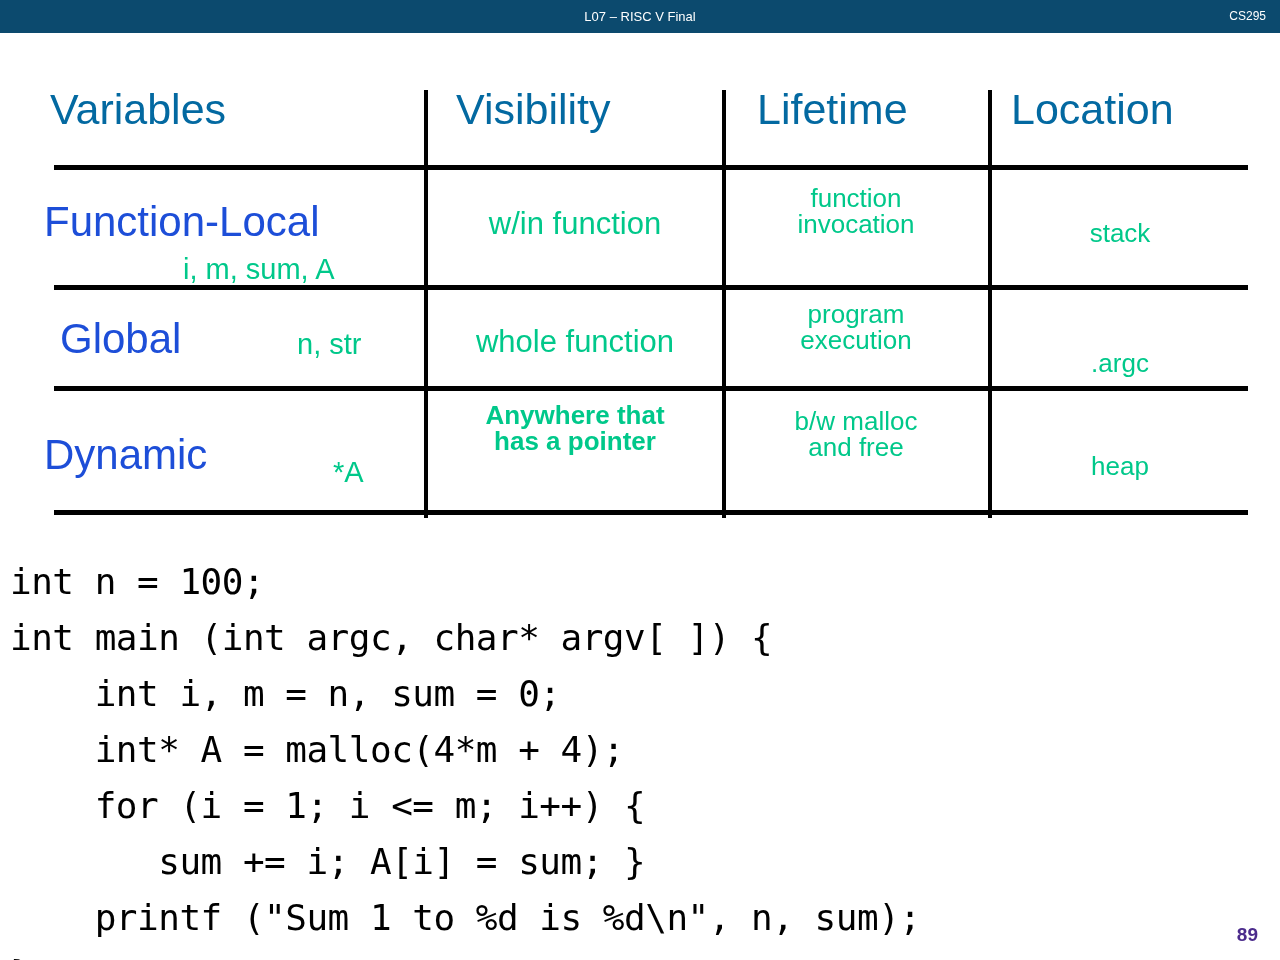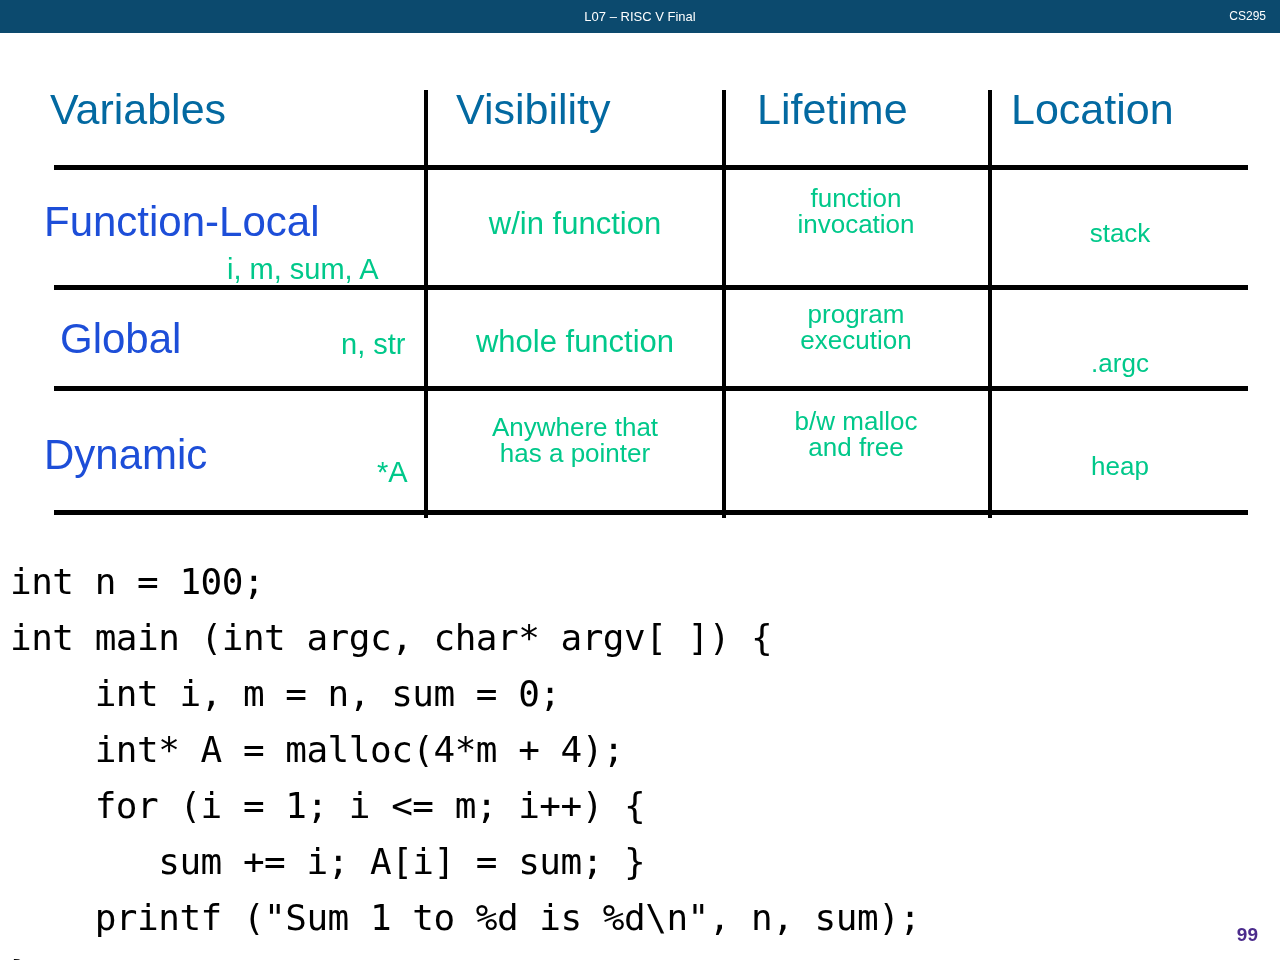--- a/index.html
+++ b/index.html
@@ -89,21 +89,20 @@
     color: #1d4ed8;
     font-size: 42px;
     white-space: nowrap;
     position: absolute;
   }
   .rowvars {
     color: #00C88A;
     font-size: 29px;
     white-space: nowrap;
     position: absolute;
-    margin-left: 44px;
   }
 
   .txt {
     position: absolute;
     color: #00C88A;
     font-size: 26px;
     line-height: 1.0;
     text-align: center;
     white-space: pre-line;
   }
@@ -167,30 +166,30 @@
 
   <div class="rowname" style="left:60px; top:282px;text-align:center;">Global</div>
   <div class="rowvars" style="left:297px; top:295px;">n, str</div>
   <div class="txt txt-1line" style="left:430px; top:293px; width:290px;">whole function</div>
   <div class="txt" style="left:726px; top:268px; width:260px;">program
 execution</div>
   <div class="txt" style="left:992px; top:317px; width:256px;">.argc</div>
 
   <div class="rowname" style="left:44px; top:398px;">Dynamic</div>
   <div class="rowvars" style="left:333px; top:423px;">*A</div>
-  <div class="txt" style="left:430px; top:381px; width:290px;">Anywhere that
+  <div class="txt" style="left:430px; top:369px; width:290px;font-weight:bold;">Anywhere that
 has a pointer</div>
   <div class="txt" style="left:726px; top:375px; width:260px;">b/w malloc
 and free</div>
   <div class="txt" style="left:992px; top:420px; width:256px;">heap</div>
 
 </div>
 
 <pre id="code">int n = 100;
 int main (int argc, char* argv[ ]) {
     int i, m = n, sum = 0;
     int* A = malloc(4*m + 4);
     for (i = 1; i &lt;= m; i++) {
        sum += i; A[i] = sum; }
     printf ("Sum 1 to %d is %d\n", n, sum);
 }</pre>
 
-<div id="slide-number">99</div>
+<div id="slide-number">89</div>
 
 </body></html>

